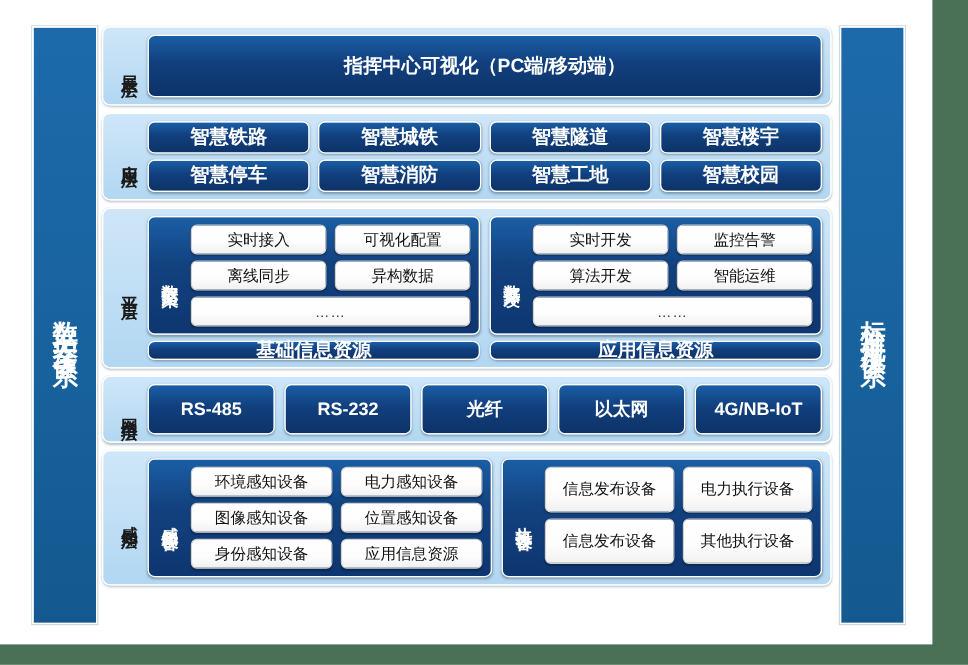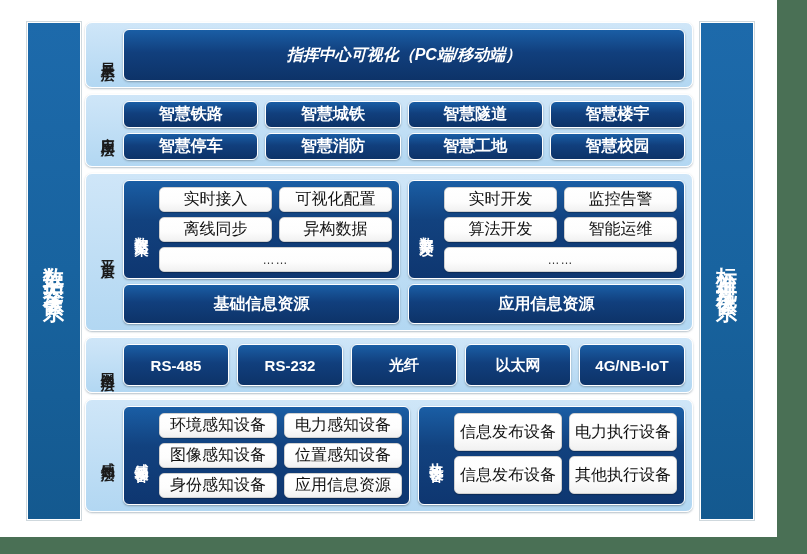--- a/index.html
+++ b/index.html
@@ -103,31 +103,31 @@
     box-shadow: 0 1px 2px rgba(90,110,125,.6);
     text-align: center;
     box-sizing: border-box;
   }
   
   .wchip {
     background: linear-gradient(180deg, #ffffff 0%, #fdfdfd 60%, #f1f1f1 100%);
     border: 1px solid #d0d0d0;
     border-radius: 5px;
     color: #111111;
-    font-size: 16px;
+    font-size: 13px;
     display: flex;
     align-items: center;
     justify-content: center;
     box-shadow: 0 1px 1px rgba(0,0,0,.25);
     text-align: center;
     box-sizing: border-box;
   }
 
   
-  .display-bar { height: 52px; font-size: 16px; font-style: italic; }
+  .display-bar { height: 52px; font-size: 16px; }
 
   
   .app-row { display: flex; gap: 7px; }
   .app-row .chip { flex: 1 1 0; height: 27px; }
 
   
   .plat-top { display: flex; gap: 8px; }
   .group {
     flex: 1 1 0;
     background: linear-gradient(180deg, #1a5ea5 0%, #12427f 40%, #0e3670 100%);
@@ -149,21 +149,21 @@
   }
   .group-grid {
     flex: 1 1 auto; display: flex; flex-direction: column; gap: 5px; min-width: 0;
   }
   .grid-row { display: flex; gap: 7px; }
   .grid-row .wchip { flex: 1 1 0; height: 25px; }
   .grid-row.full .wchip { flex: 1 1 100%; }
   .dots { letter-spacing: 1px; font-size: 12px; color: #333; }
 
   .plat-bottom { display: flex; gap: 8px; }
-  .plat-bottom .chip { flex: 1 1 0; height: 40px; }
+  .plat-bottom .chip { flex: 1 1 0; height: 16px; }
 
   
   .net-row { display: flex; gap: 8px; }
   .net-row .chip { flex: 1 1 0; height: 42px; font-size: 15px; }
 
   
   .sense-top { display: flex; gap: 8px; }
   .sense-group-left { flex: 1.08 1 0; }
   .sense-group-right { flex: 1 1 0; }
   .sense-group-left .grid-row .wchip { height: 25px; }

